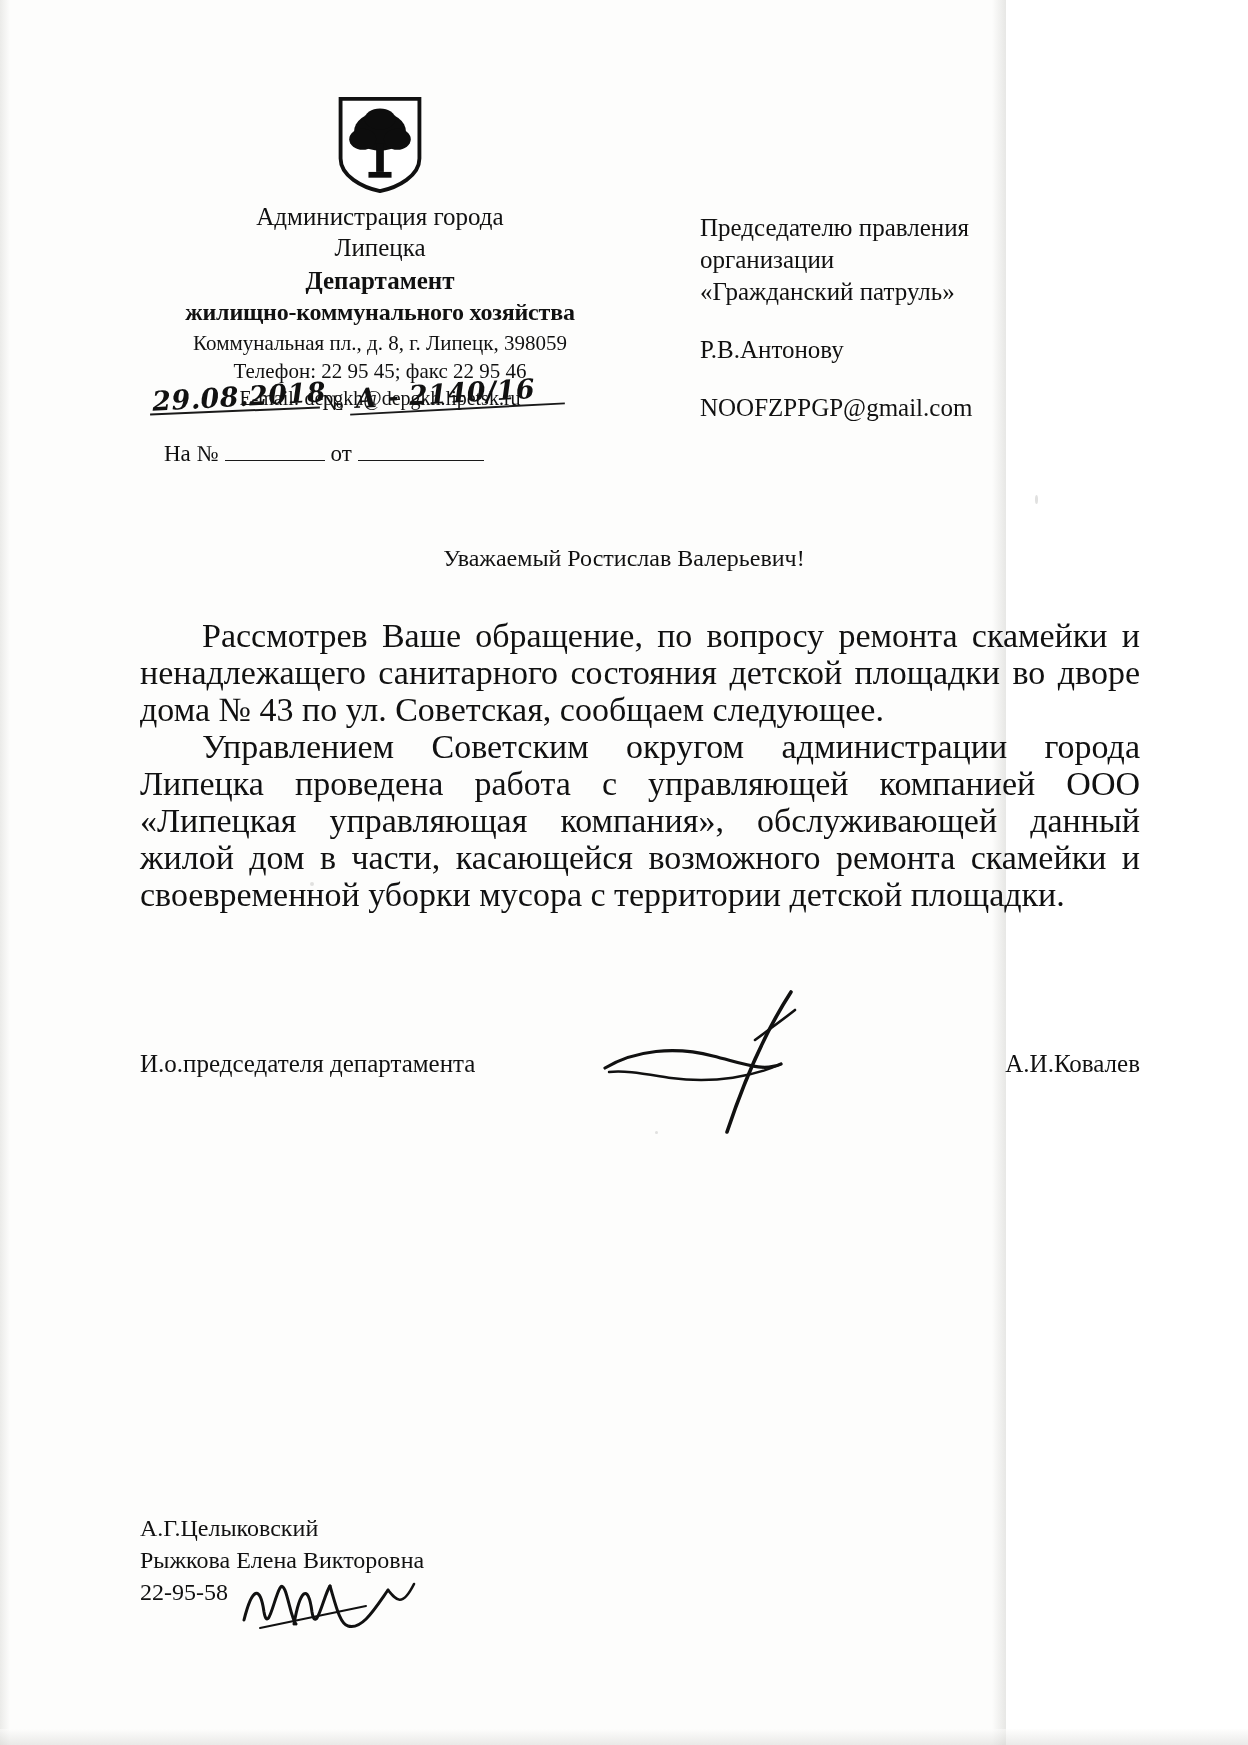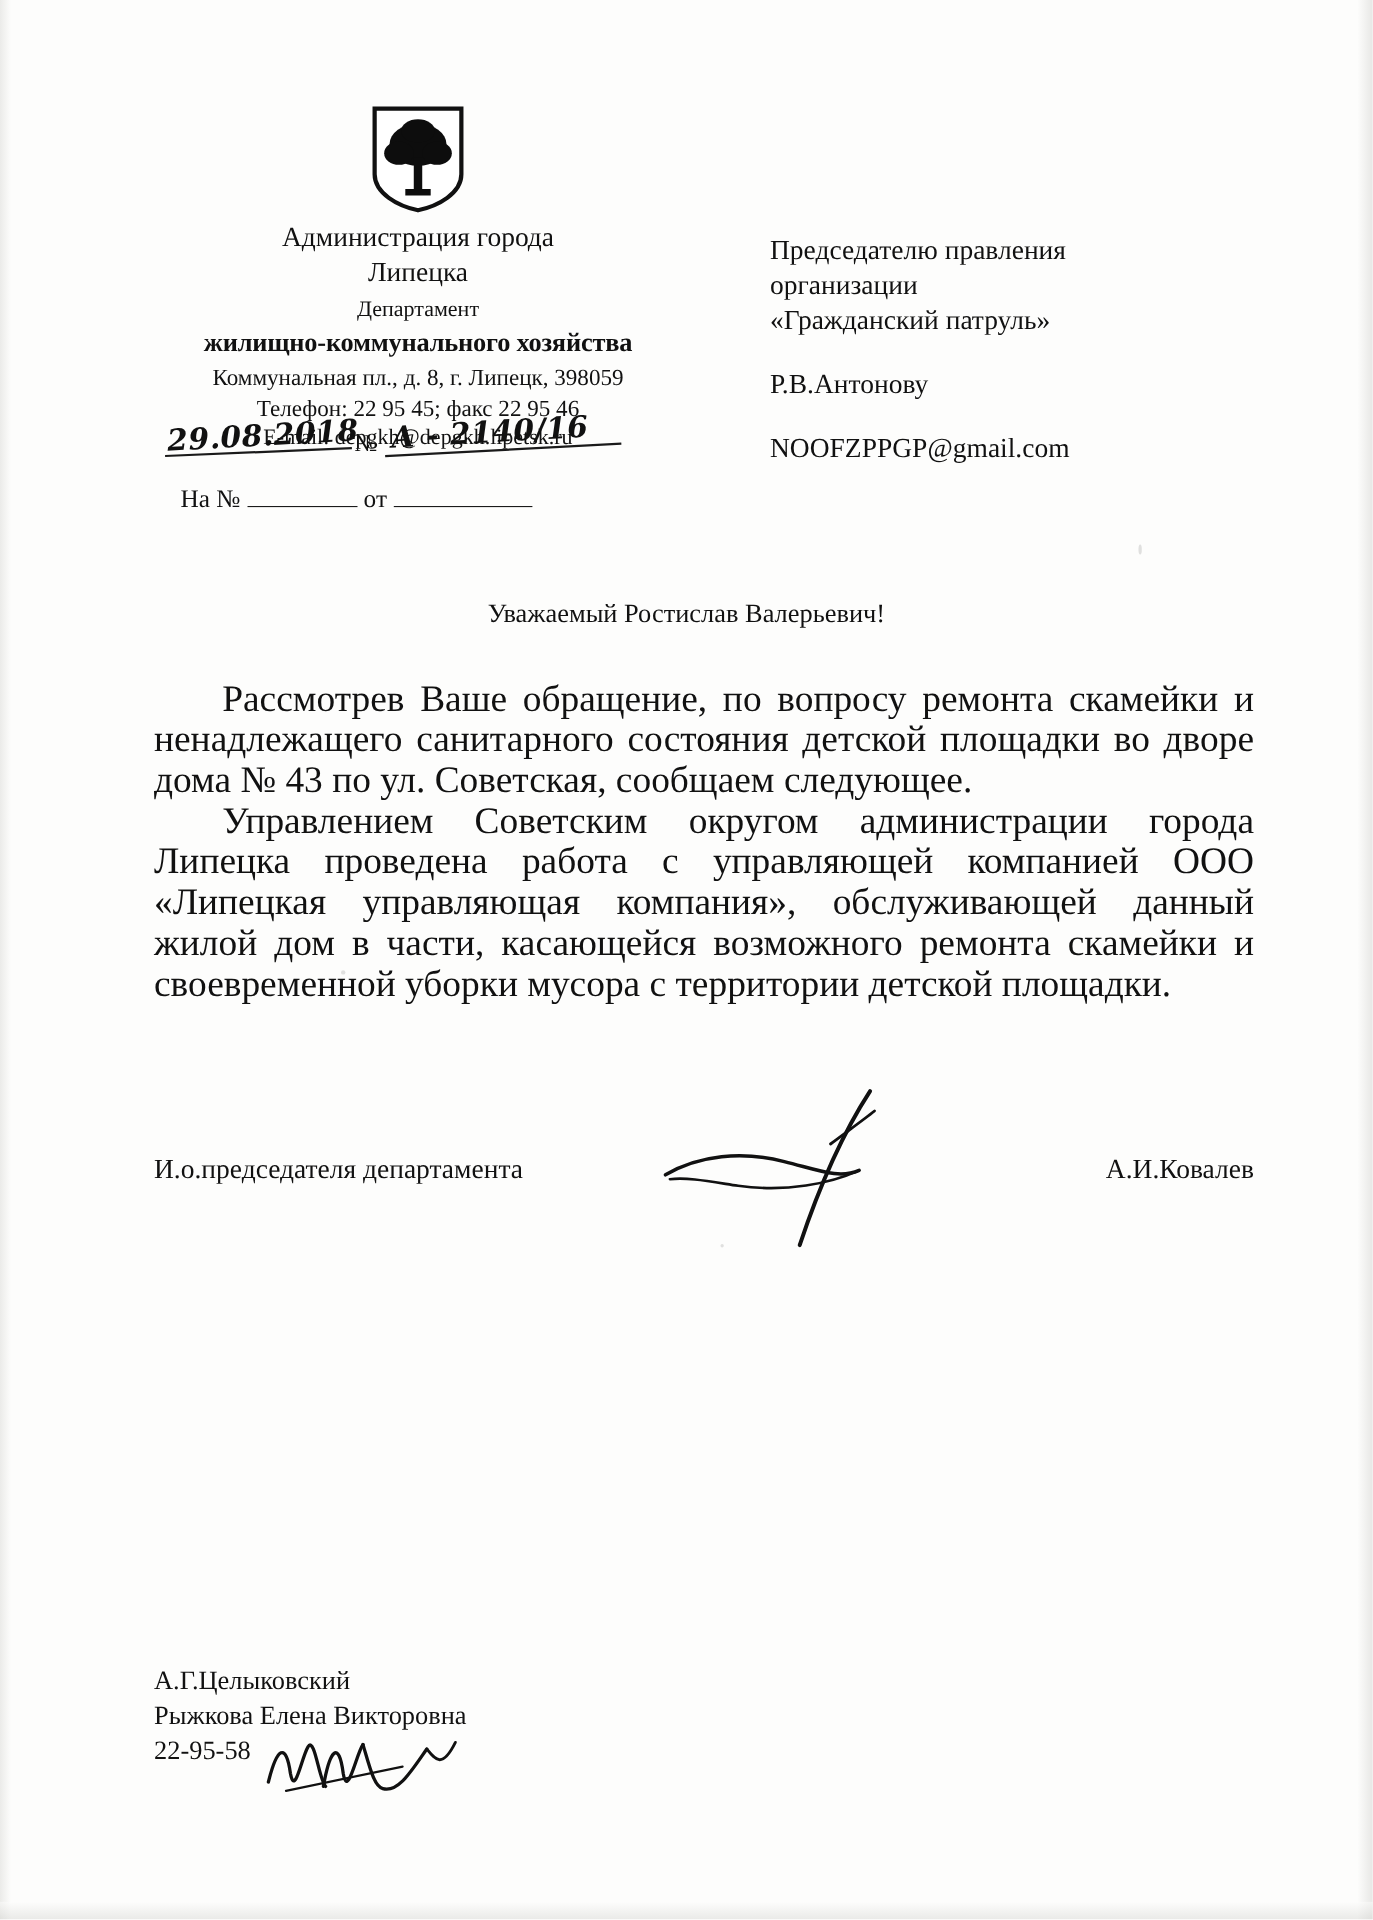--- a/index.html
+++ b/index.html
@@ -12,21 +12,21 @@
     height: 1745px;
     position: relative;
     font-family: "Liberation Serif", serif;
     color: #111;
     overflow: hidden;
   }
 
   .page {
     position: absolute;
     left: 0; top: 0;
-    width: 1248px;
+    width: 1006px;
     height: 1745px;
     background: #fdfdfc;
   }
 
   
   .scan-edge-left {
     position: absolute;
     left: 0; top: 0;
     width: 10px; height: 1745px;
     background: linear-gradient(90deg,#d9d9d6 0%, #fdfdfc 100%);
@@ -59,22 +59,22 @@
     width: 90px;
     height: 100px;
     margin: 0 auto 6px auto;
     display: block;
   }
   .lh-line1, .lh-line2 {
     font-size: 25px;
     line-height: 31px;
   }
   .lh-dept {
-    font-size: 20px;
-    font-weight: normal;
+    font-size: 25px;
+    font-weight: bold;
     line-height: 32px;
     margin-top: 2px;
   }
   .lh-dept2 {
     font-size: 24px;
     font-weight: bold;
     line-height: 30px;
     letter-spacing: -0.2px;
   }
   .lh-addr {

